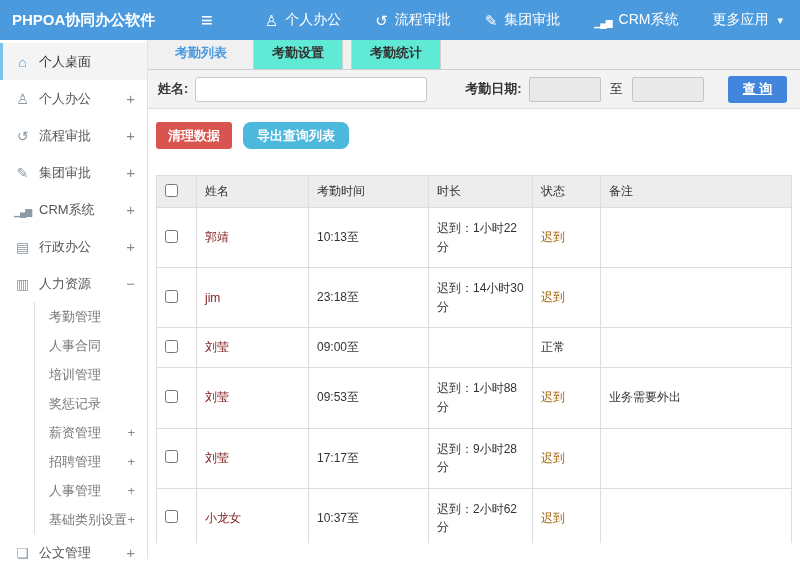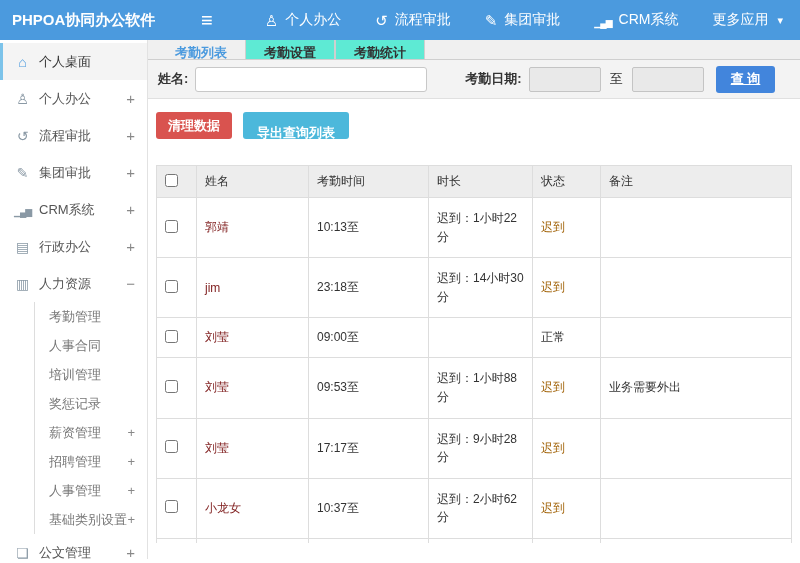--- a/index.html
+++ b/index.html
@@ -67,22 +67,22 @@
   .side-item[data-type="sub"] {
     height: 29px; margin-left: 34px; border-left: 1px solid #ddd;
     padding-left: 14px; color: #777; font-size: 13px;
   }
   .side-item[data-type="sub"] .side-expand { font-size: 13px; }
 
   
   .main { flex: 1; min-width: 0; display: flex; flex-direction: column; background: #fff; }
 
   .tabstrip {
-    height: 20px; background: #f0f0f0; border-bottom: 1px solid #cfcfcf;
-    display: flex; padding-left: 9px; flex-shrink: 0;
+    height: 30px; background: #f0f0f0; border-bottom: 1px solid #cfcfcf;
+    display: flex; padding-left: 9px; flex-shrink: 0; gap: 8px;
   }
   .tab {
     padding: 0 18px; line-height: 26px; font-size: 13px; font-weight: bold;
     cursor: pointer; white-space: nowrap;
   }
   .tab[data-active="true"] { color: #4b9ade; }
   .tab[data-active="false"] {
     background: #5eead4; color: #333;
     border-left: 1px solid #cfcfcf; border-right: 1px solid #cfcfcf;
   }
@@ -99,25 +99,25 @@
   }
   .lbl-date { margin-left: 38px; }
   .input-date {
     width: 72px; height: 25px; border: 1px solid #c4c4c4; border-radius: 2px;
     background: #e9e9e9; padding: 0 5px; font-size: 12px; outline: none;
   }
   .to-label { margin: 0 9px; color: #333; }
   .btn { border: none; border-radius: 3px; color: #fff; cursor: pointer;
          font-size: 13px; font-weight: bold;
          font-family: "Liberation Sans", "DejaVu Sans", sans-serif; }
-  .btn-search { background: #4285dc; height: 27px; padding: 0 15px; margin-left: 12px; text-decoration: underline; }
+  .btn-search { background: #4285dc; height: 27px; padding: 0 15px; margin-left: 24px; text-decoration: underline; }
 
   .toolbar { padding: 13px 8px 10px; display: flex; gap: 11px; flex-shrink: 0; }
   .btn-danger { background: #d9534f; height: 27px; padding: 0 12px; }
-  .btn-info   { background: #4cb8db; height: 27px; padding: 12px 14px; }
+  .btn-info   { background: #4cb8db; height: 27px; padding: 4px 14px; border-radius: 8px; }
 
   
   .grid-wrap { margin: 16px 8px; overflow: hidden; }
   table.grid { border-collapse: collapse; width: 100%; table-layout: fixed; }
   .grid th, .grid td {
     border: 1px solid #ddd; text-align: left; vertical-align: middle;
     font-size: 12px; overflow: hidden;
   }
   .grid th { background: #ededed; color: #333; font-weight: normal; padding: 7px 8px; }
   .grid td { padding: 11px 8px; color: #333; }

